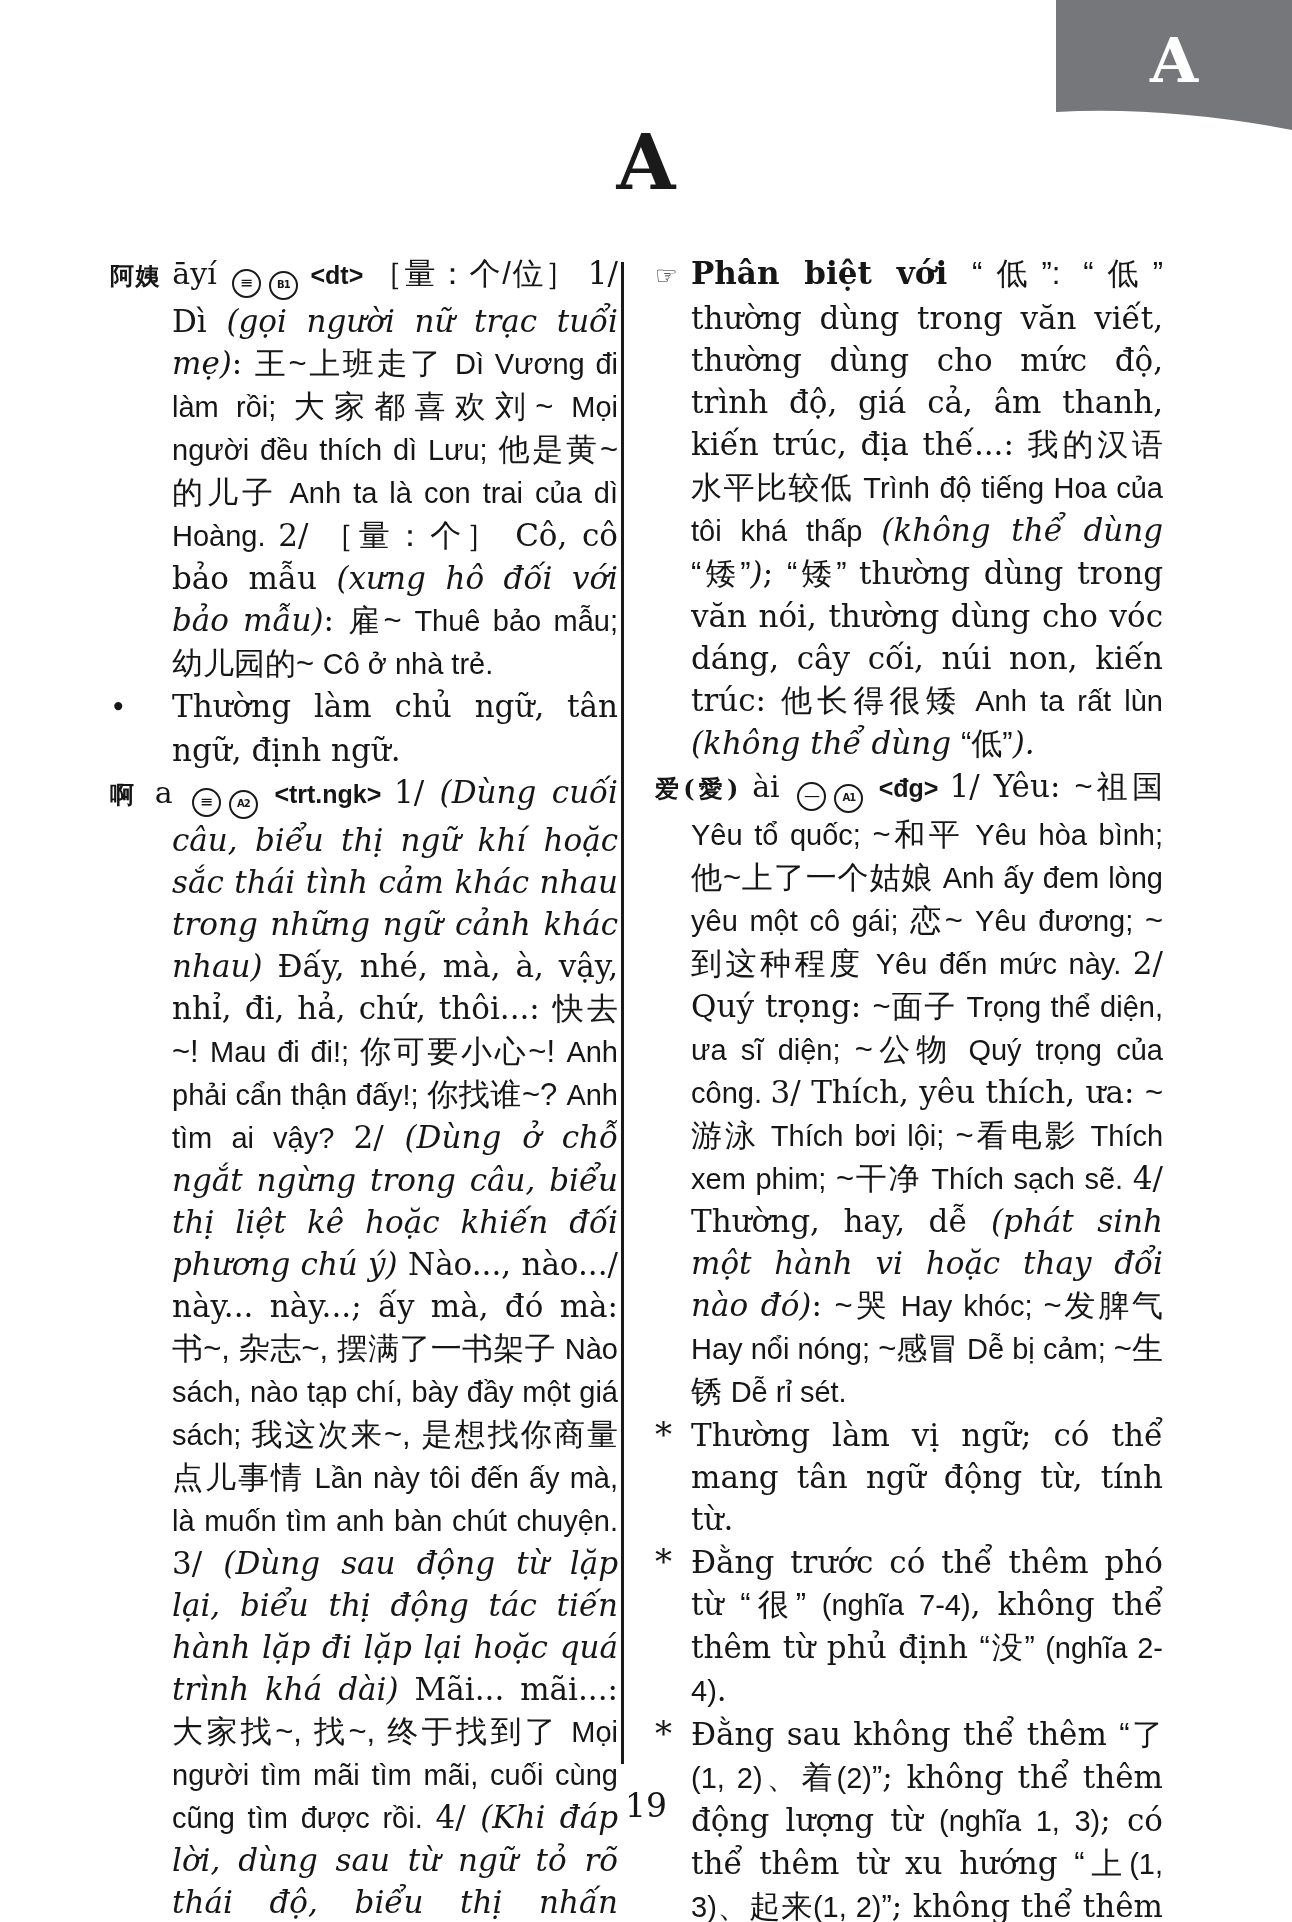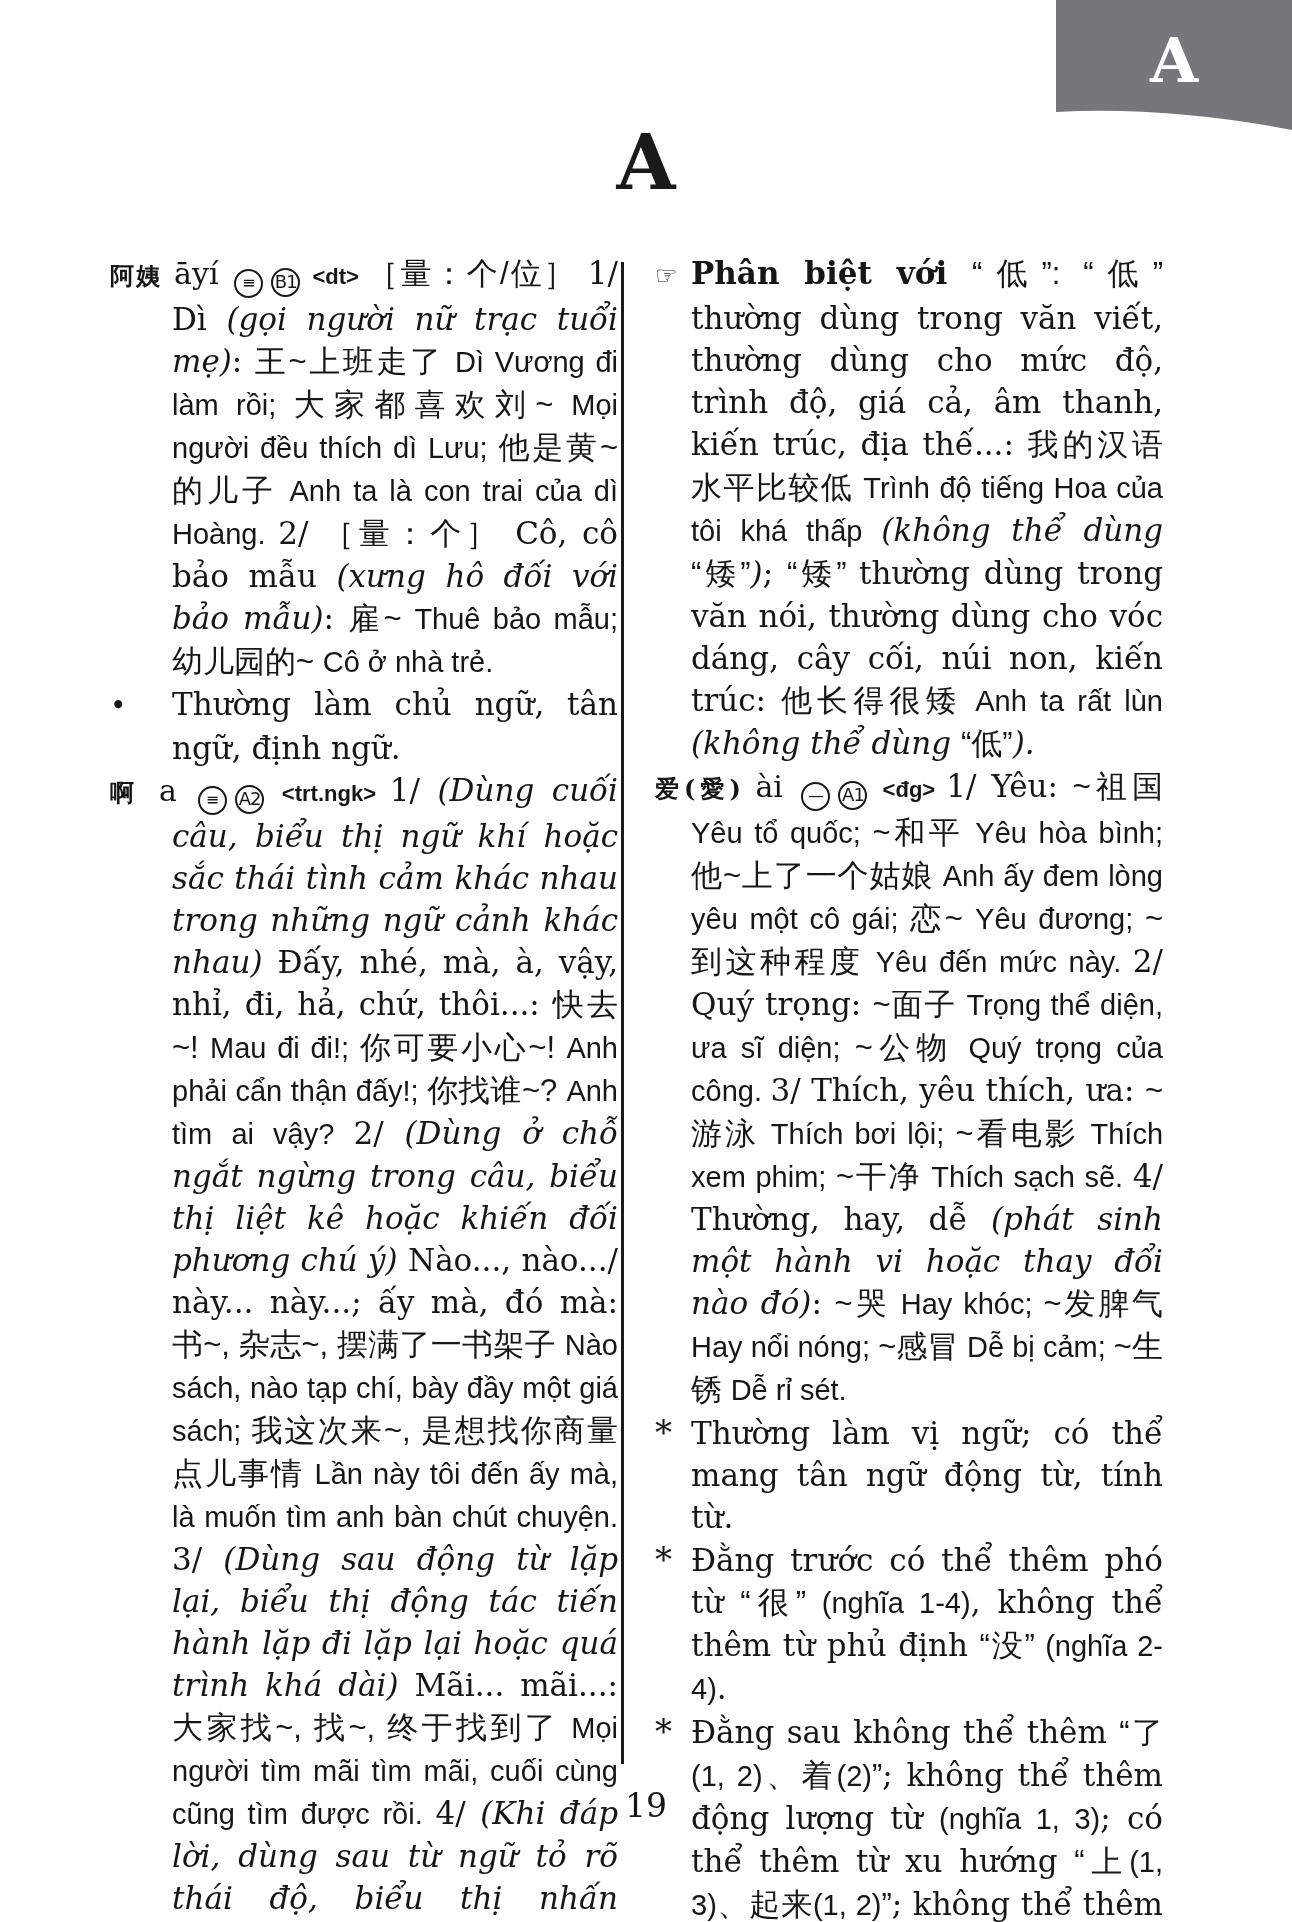--- a/index.html
+++ b/index.html
@@ -30,22 +30,22 @@
 
   
   .run-hw{font-weight:bold;font-size:24px;}
   .run-py{font-size:30px;}
   .run-c1,.run-c2{
     display:inline-block;width:29px;height:29px;line-height:24px;
     border:2px solid #1a1a1a;border-radius:50%;text-align:center;
     box-sizing:border-box;vertical-align:-4px;margin:0 4px;text-indent:0;
     font-family:"DejaVu Sans",sans-serif;font-size:16px;
   }
-  .run-c2{font-size:18px;font-weight:normal;letter-spacing:-1px;}
-  .run-pos{font-family:"Liberation Sans",sans-serif;font-weight:bold;font-size:22px;}
+  .run-c2{font-size:10px;font-weight:bold;letter-spacing:-1px;}
+  .run-pos{font-family:"Liberation Sans",sans-serif;font-weight:bold;font-size:25px;}
   .run-cn{font-family:Liberation Sans, sans-serif;}
   .run-vi{font-family:"Liberation Sans",sans-serif;font-size:29px;}
   .run-it{font-style:italic;}
   .run-r{}
   .run-b{font-weight:bold;}
   .run-mk{display:inline-block;width:62px;text-indent:0;font-size:28px;}
   .run-mk-star{display:inline-block;width:36px;text-indent:0;font-size:34px;}
   .run-mk-hand{display:inline-block;width:36px;text-indent:0;font-family:"DejaVu Sans",sans-serif;font-size:25px;}
   
   .page-number{
@@ -71,19 +71,19 @@
       <p class="para bullet"><span class="run-mk">•</span><span class="run-r">Thường làm chủ ngữ, tân ngữ, định ngữ.</span></p>
       <p class="para entry"><span class="run-hw">啊</span><span class="run-py"> a </span><span class="run-c1">≡</span><span class="run-c2">A2</span><span class="run-pos"> &lt;trt.ngk&gt; </span><span class="run-r">1/ </span><span class="run-it">(Dùng cuối câu, biểu thị ngữ khí hoặc sắc thái tình cảm khác nhau trong những ngữ cảnh khác nhau) </span><span class="run-r">Đấy, nhé, mà, à, vậy, nhỉ, đi, hả, chứ, thôi...: </span><span class="run-cn">快去~! </span><span class="run-vi">Mau đi đi!; </span><span class="run-cn">你可要小心~! </span><span class="run-vi">Anh phải cẩn thận đấy!; </span><span class="run-cn">你找谁~? </span><span class="run-vi">Anh tìm ai vậy? </span><span class="run-r">2/ </span><span class="run-it">(Dùng ở chỗ ngắt ngừng trong câu, biểu thị liệt kê hoặc khiến đối phương chú ý) </span><span class="run-r">Nào..., nào.../ này... này...; ấy mà, đó mà: </span><span class="run-cn">书~, 杂志~, 摆满了一书架子 </span><span class="run-vi">Nào sách, nào tạp chí, bày đầy một giá sách; </span><span class="run-cn">我这次来~, 是想找你商量点儿事情 </span><span class="run-vi">Lần này tôi đến ấy mà, là muốn tìm anh bàn chút chuyện. </span><span class="run-r">3/ </span><span class="run-it">(Dùng sau động từ lặp lại, biểu thị động tác tiến hành lặp đi lặp lại hoặc quá trình khá dài) </span><span class="run-r">Mãi... mãi...: </span><span class="run-cn">大家找~, 找~, 终于找到了 </span><span class="run-vi">Mọi người tìm mãi tìm mãi, cuối cùng cũng tìm được rồi. </span><span class="run-r">4/ </span><span class="run-it">(Khi đáp lời, dùng sau từ ngữ tỏ rõ thái độ, biểu thị nhấn mạnh) </span></p>
     </div>
 
   <div class="divider"></div>
 
   <div class="col" id="col-right">
       <p class="para note"><span class="run-mk-hand">☞</span><span class="run-b">Phân biệt với </span><span class="run-cn">“低”: “低” </span><span class="run-r">thường dùng trong văn viết, thường dùng cho mức độ, trình độ, giá cả, âm thanh, kiến trúc, địa thế...: </span><span class="run-cn">我的汉语水平比较低 </span><span class="run-vi">Trình độ tiếng Hoa của tôi khá thấp </span><span class="run-it">(không thể dùng </span><span class="run-cn">“矮”</span><span class="run-it">)</span><span class="run-r">; </span><span class="run-cn">“矮” </span><span class="run-r">thường dùng trong văn nói, thường dùng cho vóc dáng, cây cối, núi non, kiến trúc: </span><span class="run-cn">他长得很矮 </span><span class="run-vi">Anh ta rất lùn </span><span class="run-it">(không thể dùng </span><span class="run-cn">“低”</span><span class="run-it">).</span></p>
       <p class="para entry"><span class="run-hw">爱(愛)</span><span class="run-py"> ài </span><span class="run-c1">—</span><span class="run-c2">A1</span><span class="run-pos"> &lt;đg&gt; </span><span class="run-r">1/ Yêu: </span><span class="run-cn">~祖国 </span><span class="run-vi">Yêu tổ quốc; </span><span class="run-cn">~和平 </span><span class="run-vi">Yêu hòa bình; </span><span class="run-cn">他~上了一个姑娘 </span><span class="run-vi">Anh ấy đem lòng yêu một cô gái; </span><span class="run-cn">恋~ </span><span class="run-vi">Yêu đương; </span><span class="run-cn">~到这种程度 </span><span class="run-vi">Yêu đến mức này. </span><span class="run-r">2/ Quý trọng: </span><span class="run-cn">~面子 </span><span class="run-vi">Trọng thể diện, ưa sĩ diện; </span><span class="run-cn">~公物 </span><span class="run-vi">Quý trọng của công. </span><span class="run-r">3/ Thích, yêu thích, ưa: </span><span class="run-cn">~游泳 </span><span class="run-vi">Thích bơi lội; </span><span class="run-cn">~看电影 </span><span class="run-vi">Thích xem phim; </span><span class="run-cn">~干净 </span><span class="run-vi">Thích sạch sẽ. </span><span class="run-r">4/ Thường, hay, dễ </span><span class="run-it">(phát sinh một hành vi hoặc thay đổi nào đó)</span><span class="run-r">: </span><span class="run-cn">~哭 </span><span class="run-vi">Hay khóc; </span><span class="run-cn">~发脾气 </span><span class="run-vi">Hay nổi nóng; </span><span class="run-cn">~感冒 </span><span class="run-vi">Dễ bị cảm; </span><span class="run-cn">~生锈 </span><span class="run-vi">Dễ rỉ sét.</span></p>
       <p class="para star"><span class="run-mk-star">*</span><span class="run-r">Thường làm vị ngữ; có thể mang tân ngữ động từ, tính từ.</span></p>
-      <p class="para star"><span class="run-mk-star">*</span><span class="run-r">Đằng trước có thể thêm phó từ </span><span class="run-cn">“很” </span><span class="run-vi">(nghĩa 1-4)</span><span class="run-r">, không thể thêm từ phủ định </span><span class="run-cn">“没” </span><span class="run-vi">(nghĩa 2-4)</span><span class="run-r">.</span></p>
+      <p class="para star"><span class="run-mk-star">*</span><span class="run-r">Đằng trước có thể thêm phó từ </span><span class="run-cn">“很” </span><span class="run-vi">(nghĩa 7-4)</span><span class="run-r">, không thể thêm từ phủ định </span><span class="run-cn">“没” </span><span class="run-vi">(nghĩa 2-4)</span><span class="run-r">.</span></p>
       <p class="para star"><span class="run-mk-star">*</span><span class="run-r">Đằng sau không thể thêm </span><span class="run-cn">“了</span><span class="run-vi">(1, 2)</span><span class="run-cn">、着</span><span class="run-vi">(2)</span><span class="run-cn">”</span><span class="run-r">; không thể thêm động lượng từ </span><span class="run-vi">(nghĩa 1, 3)</span><span class="run-r">; có thể thêm từ xu hướng </span><span class="run-cn">“上</span><span class="run-vi">(1, 3)</span><span class="run-cn">、起来</span><span class="run-vi">(1, 2)</span><span class="run-cn">”</span><span class="run-r">; không thể thêm ngữ giới từ </span></p>
     </div>
 
   <div class="page-number">19</div>
 
 </div>
 
 </body></html>

